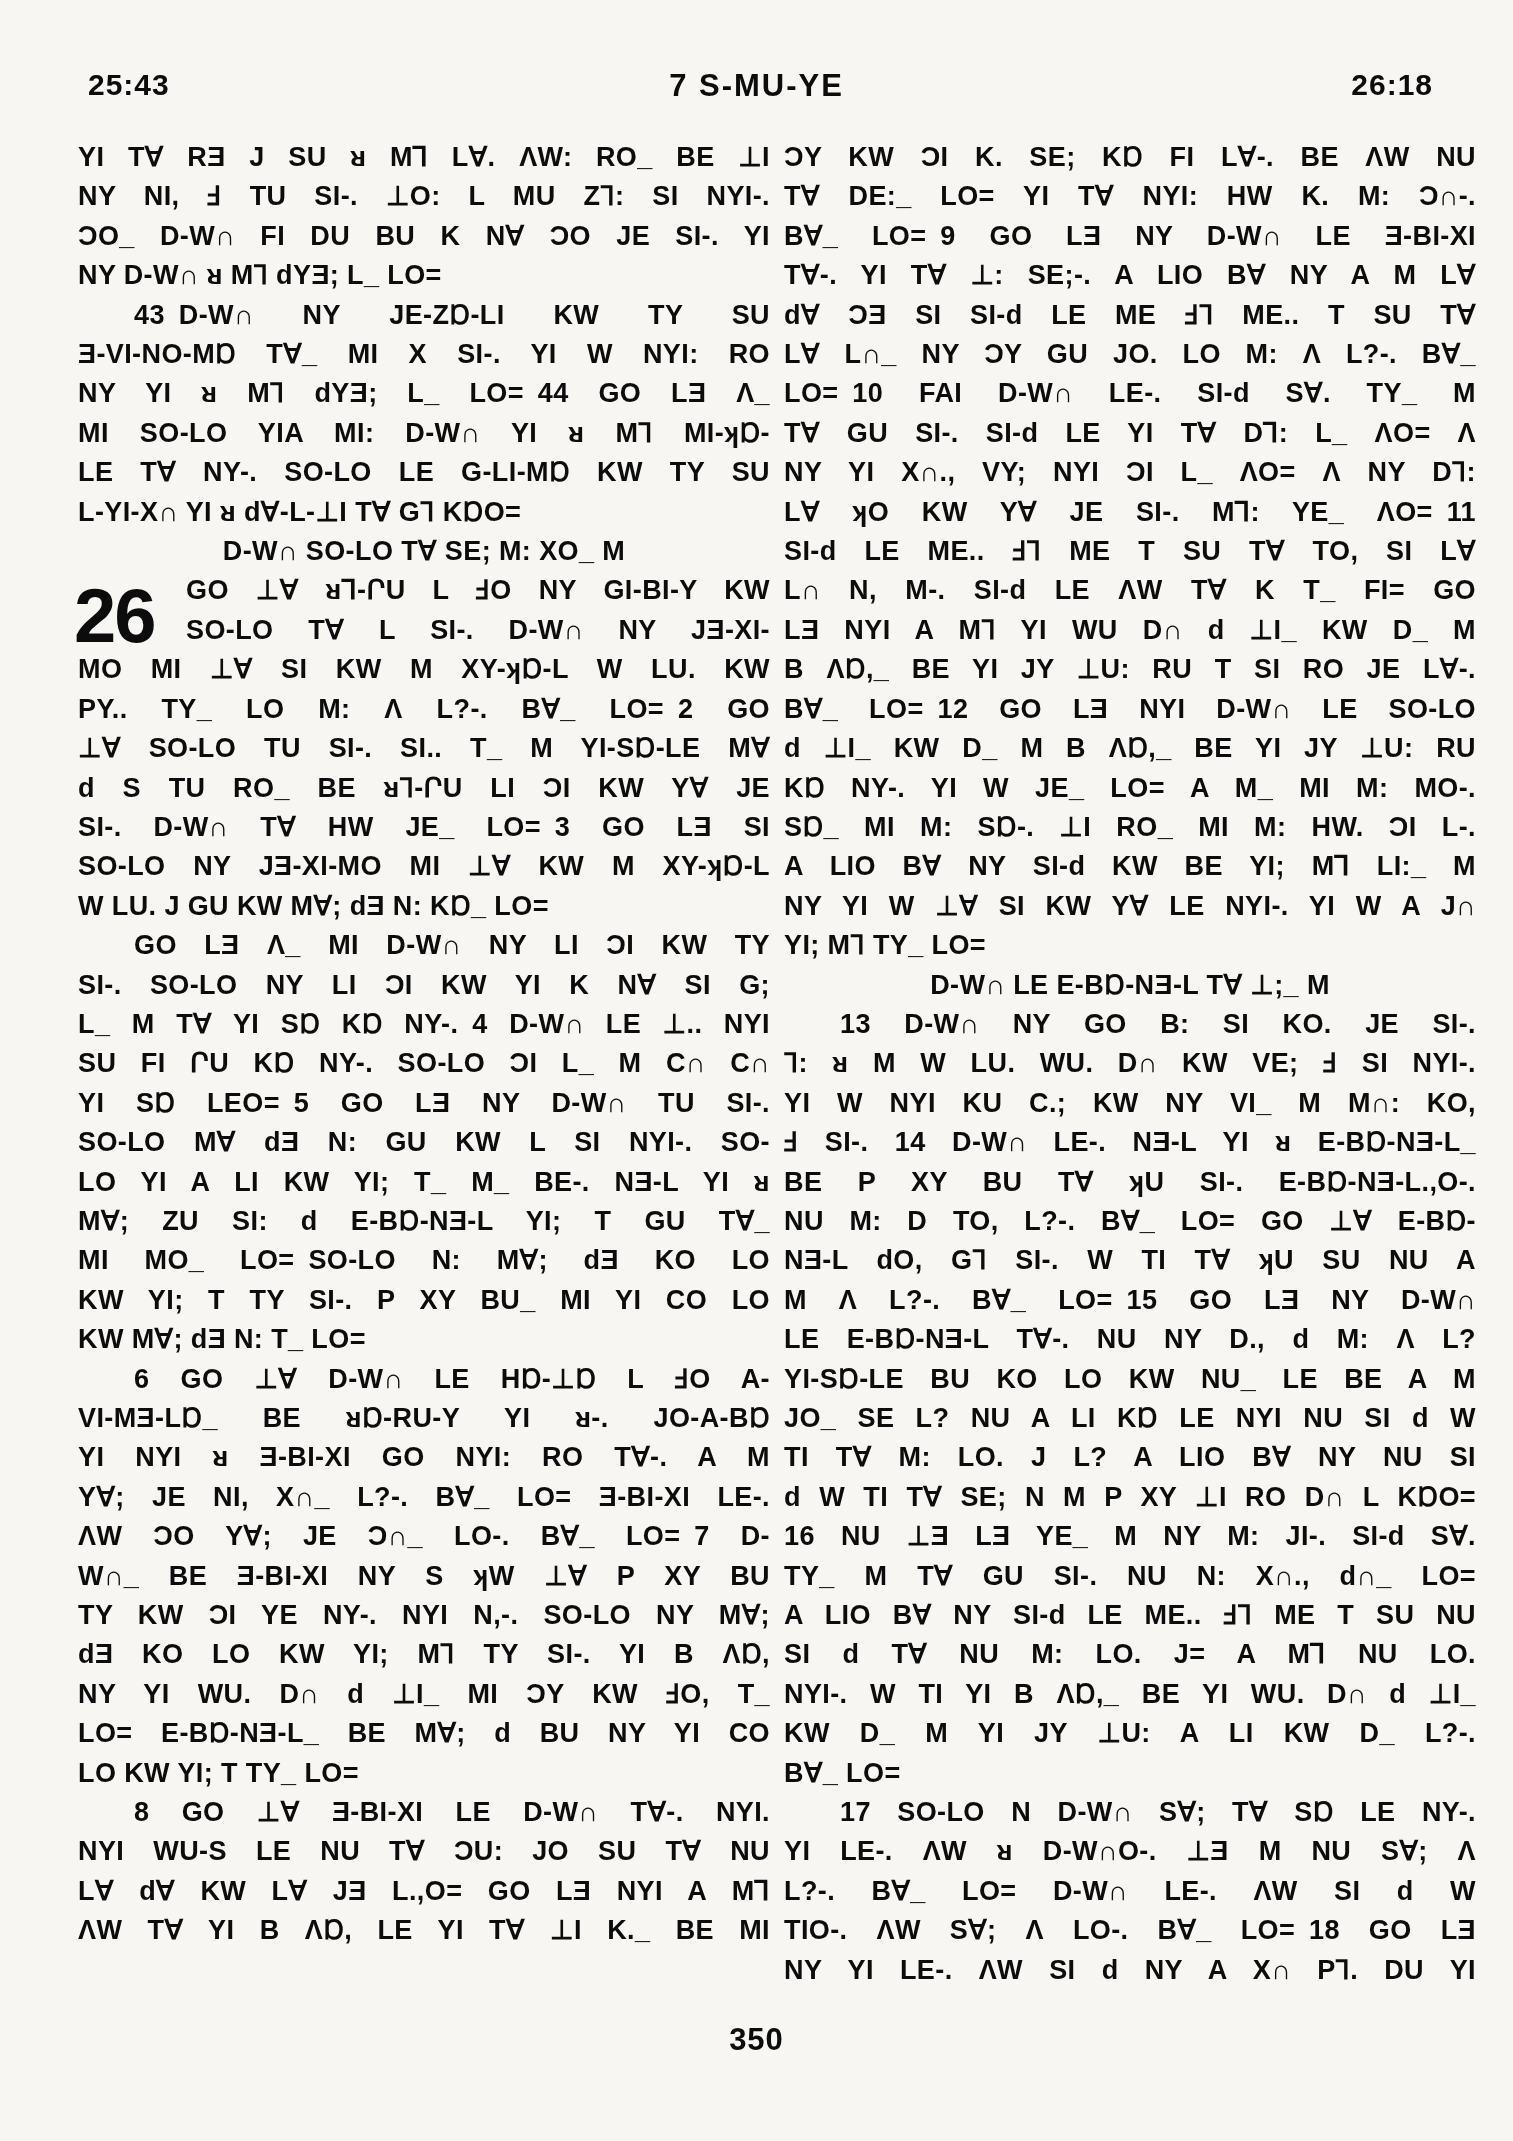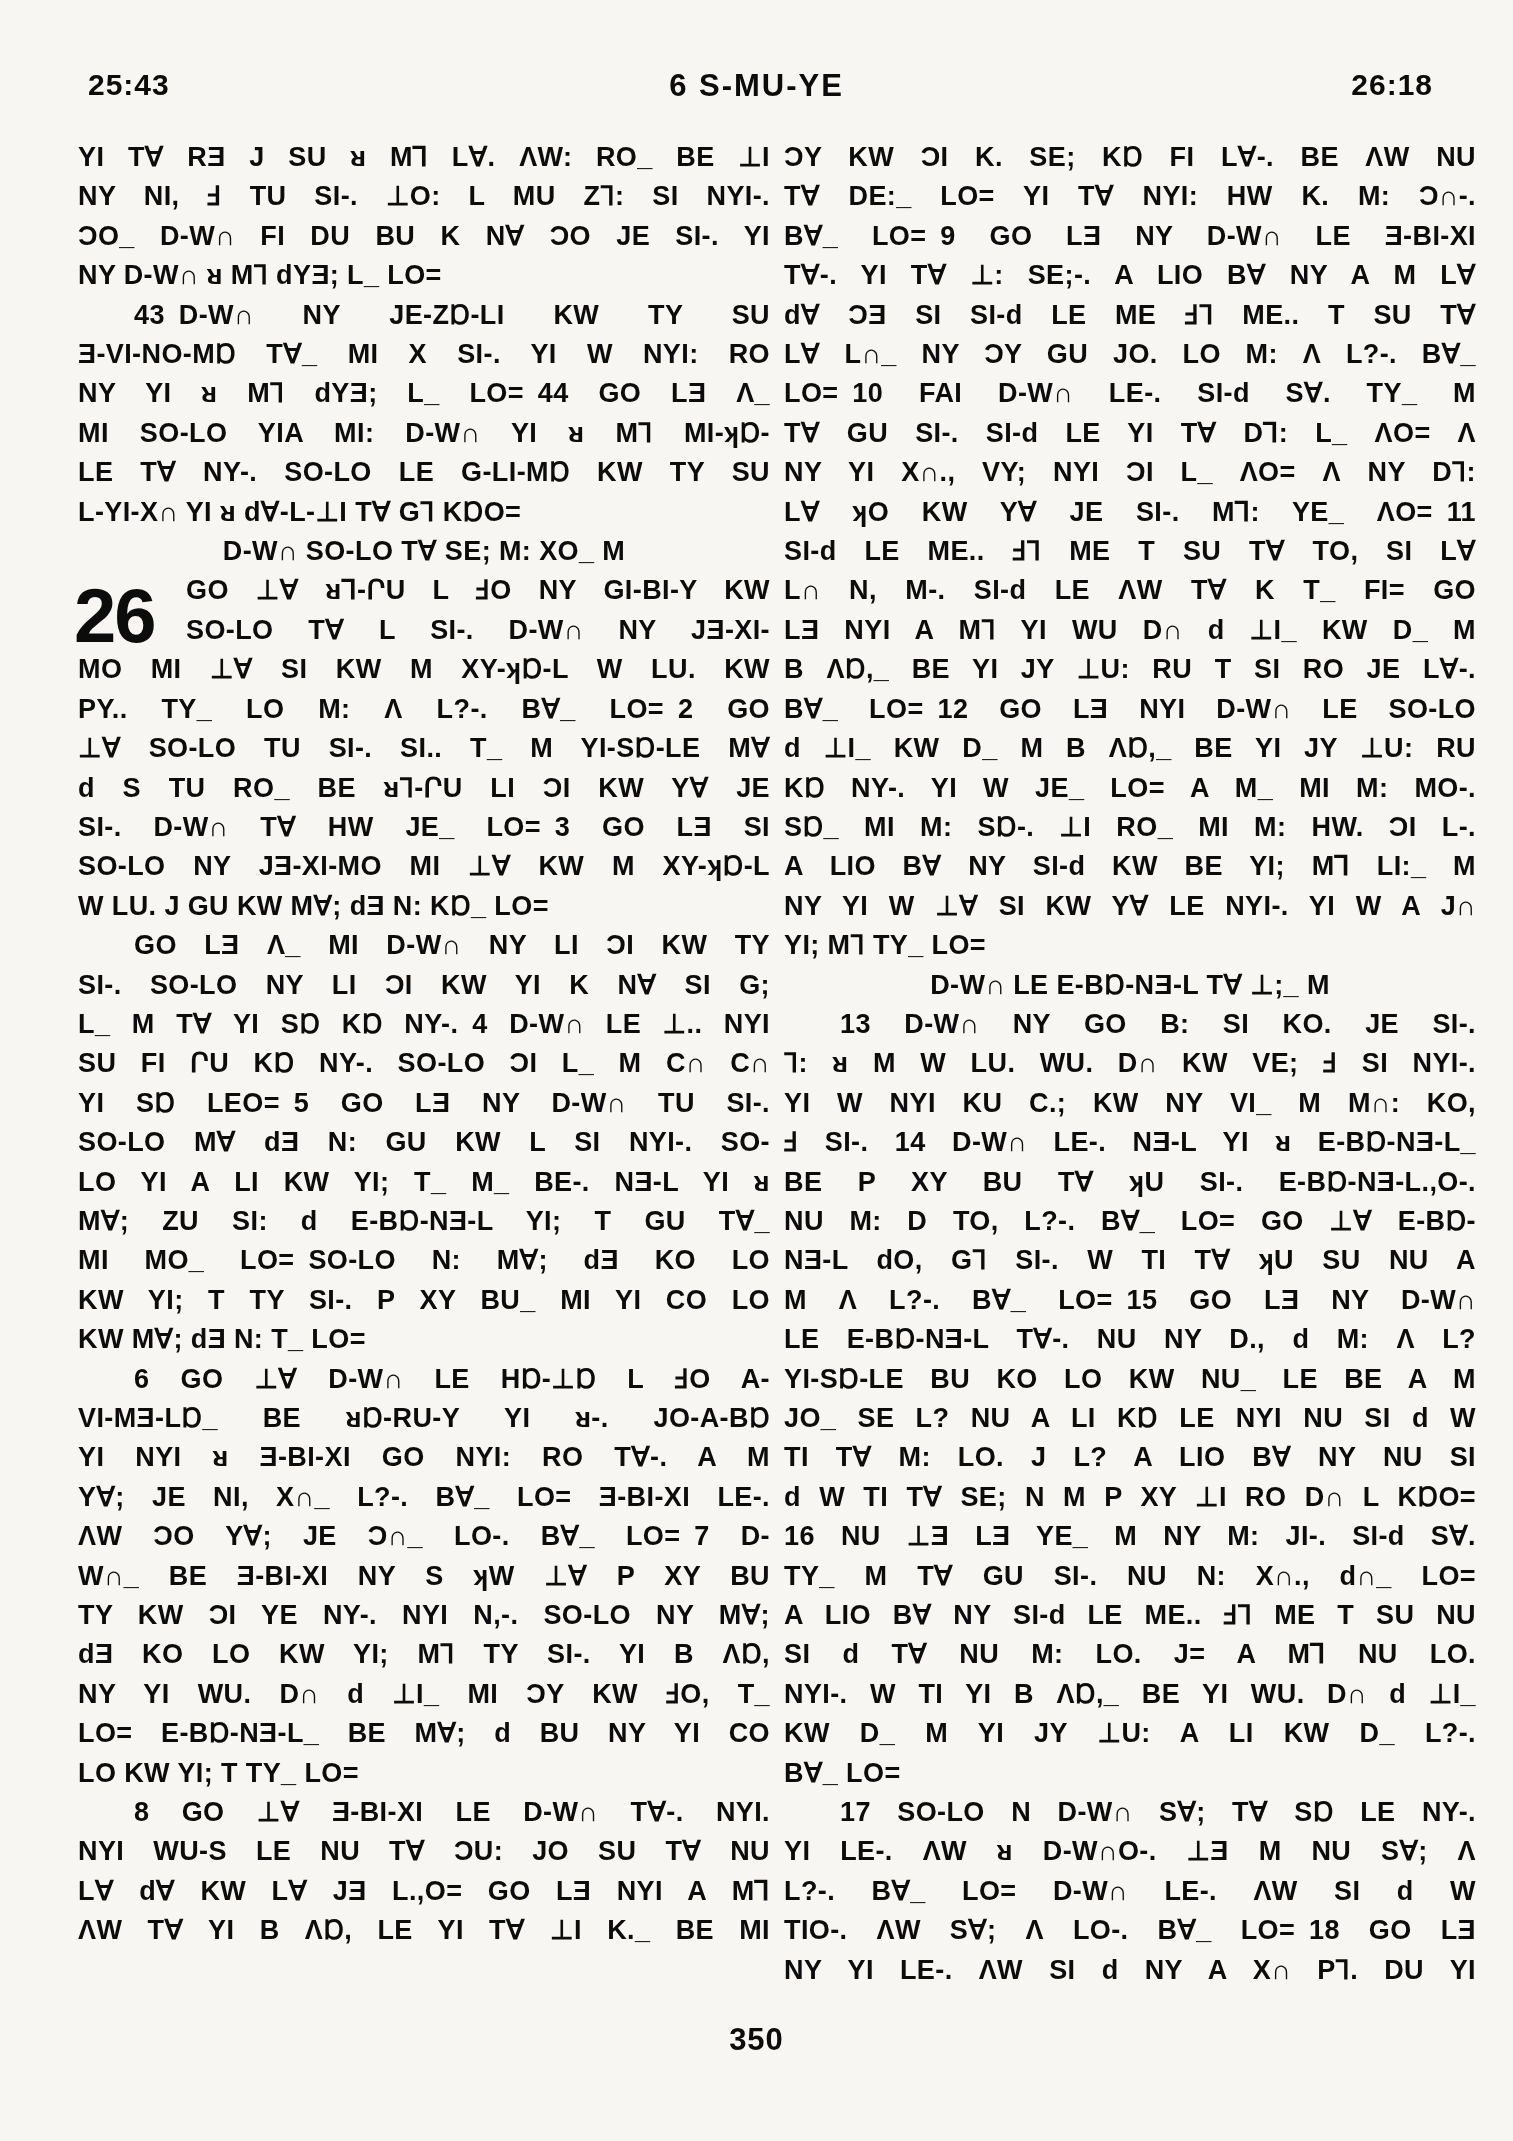--- a/index.html
+++ b/index.html
@@ -34,21 +34,21 @@
   .ftr{position:absolute;top:2008px;left:0;width:1513px;text-align:center;
        font-size:31px;font-weight:bold;letter-spacing:1px;margin-top:14px;}
 </style>
 </head>
 <body>
 
 <div class="page">
 
   <div class="hdr">
     <span class="ref-l">25:43</span>
-    <span class="ttl">6 S-MU-YE</span>
+    <span class="ttl">7 S-MU-YE</span>
     <span class="ref-r">26:18</span>
   </div>
 
   <div class="col col-left" id="col-left">
     <div class="chapnum">26</div>
   <div class="ln j">YI T∀ RƎ J SU ᴚ M⅂ L∀. ΛW: RO_ BE ⊥I</div>
       <div class="ln j">NY NI, Ⅎ TU SI-. ⊥O: L MU Z⅂: SI NYI-.</div>
       <div class="ln j">ƆO_ D-W∩ FI DU BU K N∀ ƆO JE SI-. YI</div>
       <div class="ln l">NY D-W∩ ᴚ M⅂ dYƎ; L_ LO=</div>
       <div class="ln i">43 D-W∩ NY JE-ZⱰ-LI KW TY SU</div>

